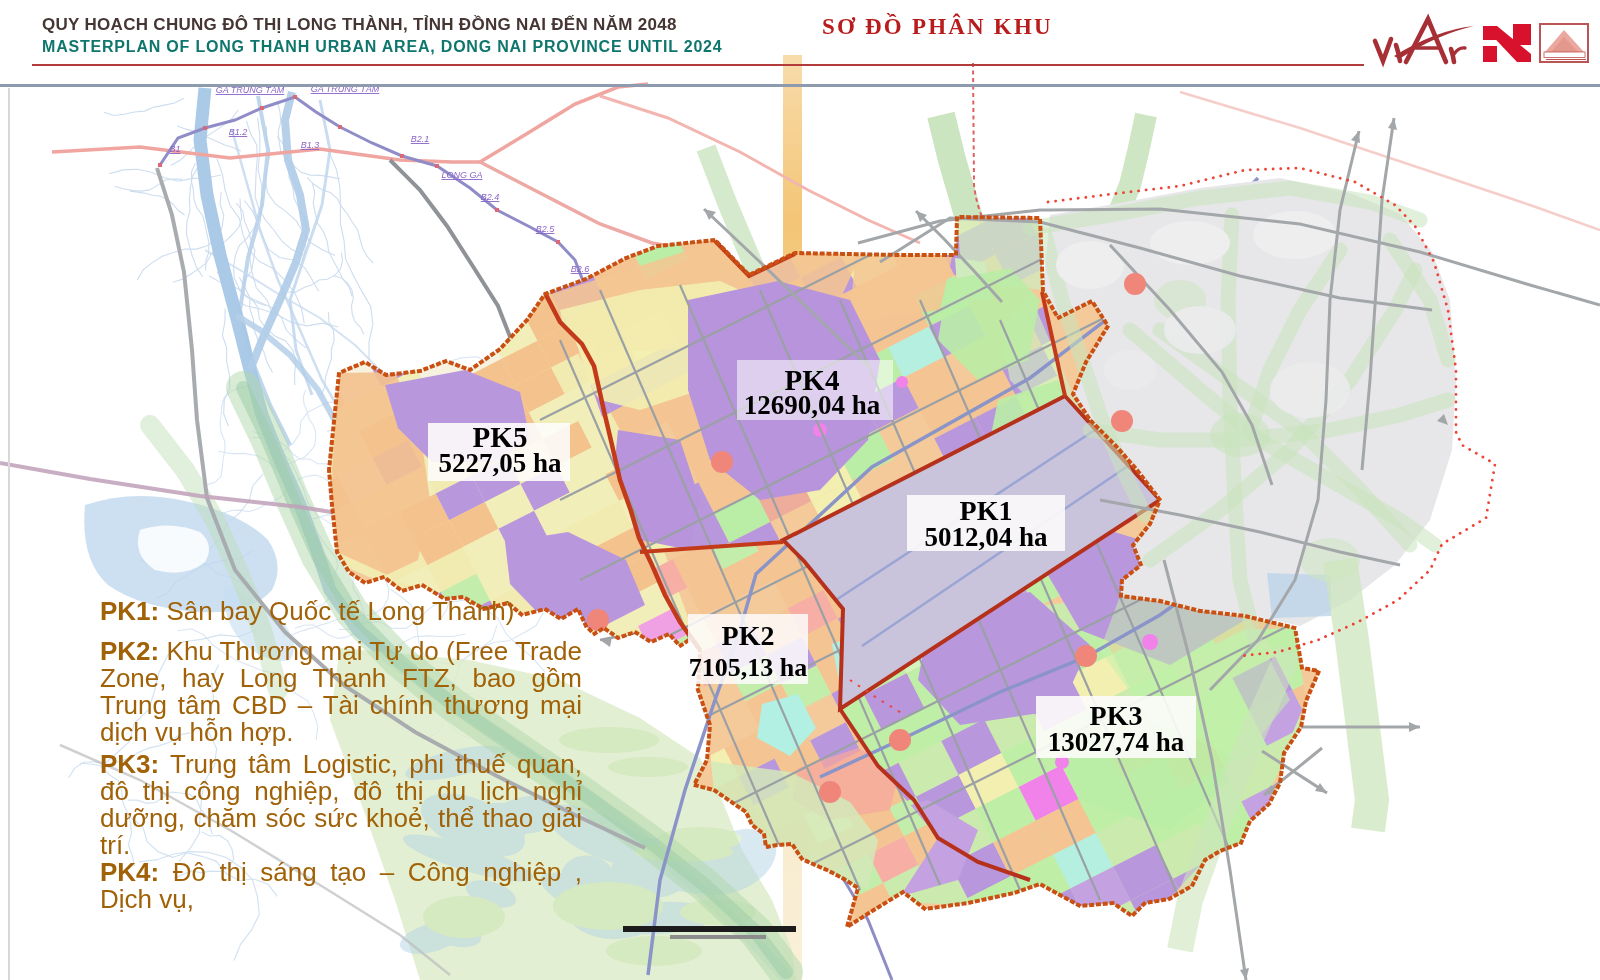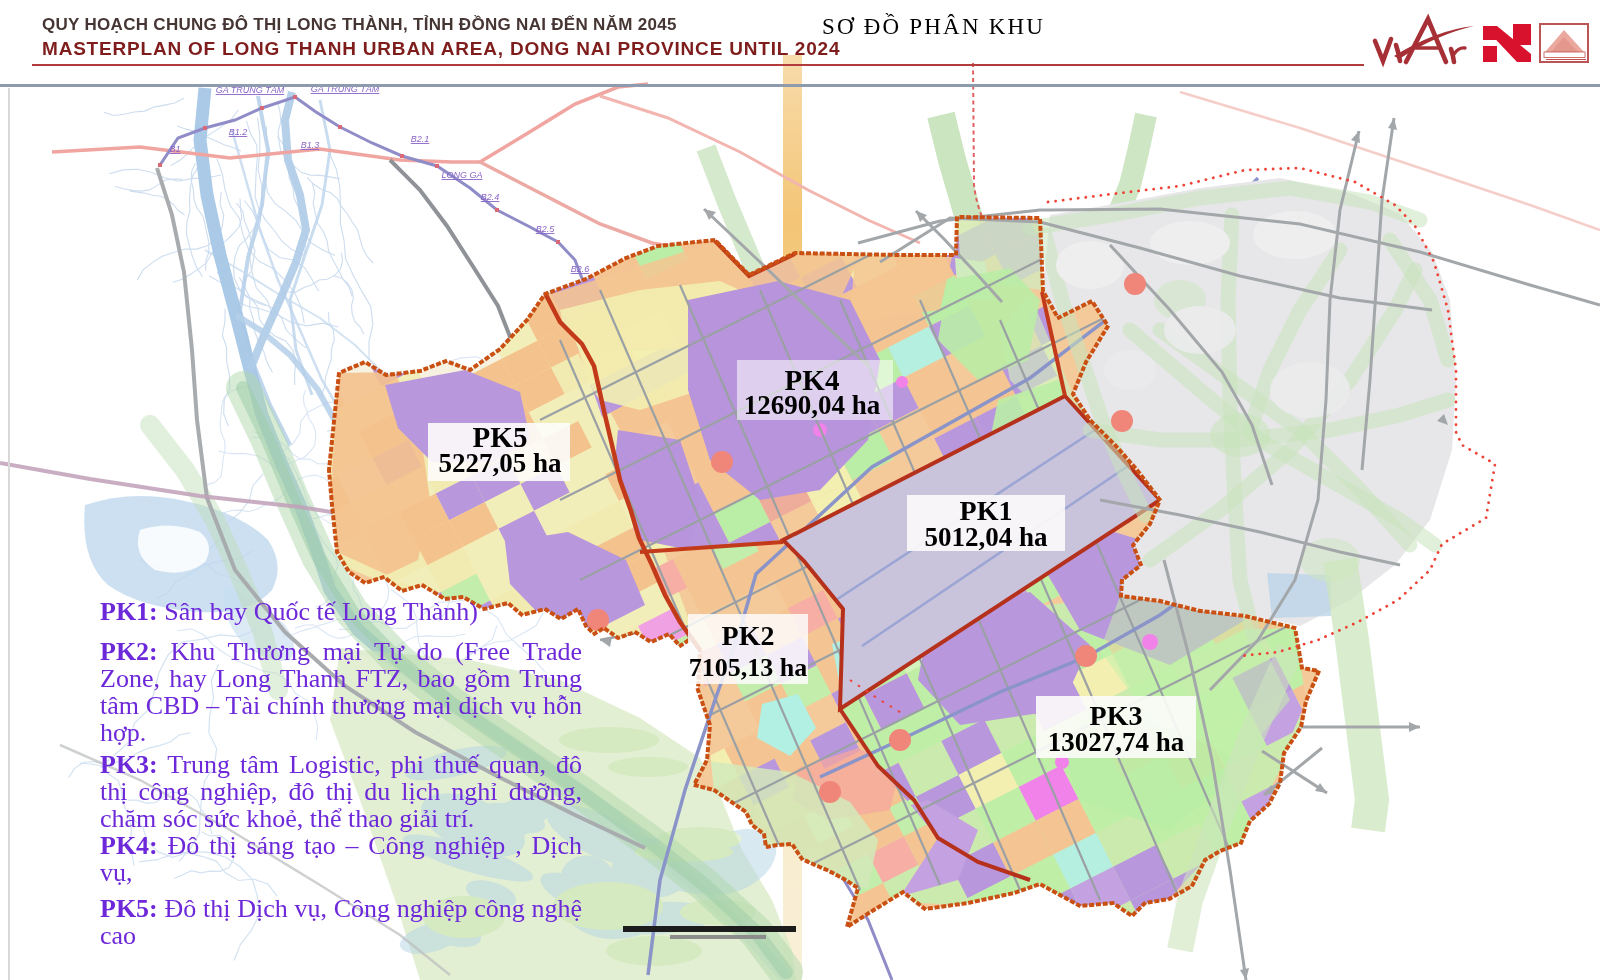--- a/index.html
+++ b/index.html
@@ -1594,25 +1594,24 @@
     </g>
 
 <g>
       <rect x="1540" y="24" width="48" height="38" fill="#fff" stroke="#b55" stroke-width="2"></rect>
       <polygon points="1545,52 1564,30 1584,52" fill="#eba89e"></polygon>
       <polygon points="1551,52 1564,37 1578,52" fill="#e29388" opacity="0.8"></polygon>
       <rect x="1544" y="52" width="41" height="5.5" fill="#fff" stroke="#c05050" stroke-width="0.8"></rect>
       <path d="M1546 59.5 L1586 59.5" stroke="#c05050" stroke-width="1"></path>
     </g>
 </svg>
-<div style="position:absolute;left:42px;top:15px;font-size:17px;font-weight:bold;color:#453634;letter-spacing:0.3px;white-space:nowrap">QUY HOẠCH CHUNG ĐÔ THỊ LONG THÀNH, TỈNH ĐỒNG NAI ĐẾN NĂM 2045</div>
-<div style="position:absolute;left:42px;top:38px;font-size:19px;font-weight:bold;color:#7f1d1d;letter-spacing:0.8px;white-space:nowrap">MASTERPLAN OF LONG THANH URBAN AREA, DONG NAI PROVINCE UNTIL 2024</div>
+<div style="position:absolute;left:42px;top:15px;font-size:17px;font-weight:bold;color:#453634;letter-spacing:0.3px;white-space:nowrap">QUY HOẠCH CHUNG ĐÔ THỊ LONG THÀNH, TỈNH ĐỒNG NAI ĐẾN NĂM 2048</div>
+<div style="position:absolute;left:42px;top:38px;font-size:16px;font-weight:bold;color:#0f766e;letter-spacing:0.8px;white-space:nowrap">MASTERPLAN OF LONG THANH URBAN AREA, DONG NAI PROVINCE UNTIL 2024</div>
 <div style="position:absolute;left:32px;top:64px;width:1332px;height:2px;background:#b23c3c"></div>
-<div style="position:absolute;left:822px;top:14px;font-family:'Liberation Serif',serif;font-size:23px;font-weight:normal;color:#000000;letter-spacing:2.2px">SƠ ĐỒ PHÂN KHU</div>
+<div style="position:absolute;left:822px;top:14px;font-family:'Liberation Serif',serif;font-size:23px;font-weight:bold;color:#b91c1c;letter-spacing:2.2px">SƠ ĐỒ PHÂN KHU</div>
 <div style="position:absolute;left:0;top:84px;width:1600px;height:2.5px;background:#8e9aad"></div>
 <div style="position:absolute;left:8px;top:88px;width:1.5px;height:892px;background:#d8d8d8"></div>
 
-<div style="position:absolute;left:100px;top:598px;width:482px;font-family:Liberation Serif, serif;font-size:26px;line-height:27px;color:#6d28d9;text-align:justify">
+<div style="position:absolute;left:100px;top:598px;width:482px;font-family:Liberation Sans, sans-serif;font-size:26px;line-height:27px;color:#a16207;text-align:justify">
 <div style="margin-bottom:13px"><b>PK1:</b> Sân bay Quốc tế Long Thành)</div>
 <div style="margin-bottom:5px"><b>PK2:</b> Khu Thương mại Tự do (Free Trade Zone, hay Long Thanh FTZ, bao gồm Trung tâm CBD – Tài chính thương mại dịch vụ hỗn hợp.</div>
 <div style=""><b>PK3:</b> Trung tâm Logistic, phi thuế quan, đô thị công nghiệp, đô thị du lịch nghỉ dưỡng, chăm sóc sức khoẻ, thể thao giải trí.</div>
 <div style="margin-bottom:9px"><b>PK4:</b> Đô thị sáng tạo – Công nghiệp , Dịch vụ,</div>
-<div><b>PK5:</b> Đô thị Dịch vụ, Công nghiệp công nghệ cao</div>
 </div>
 </body></html>

